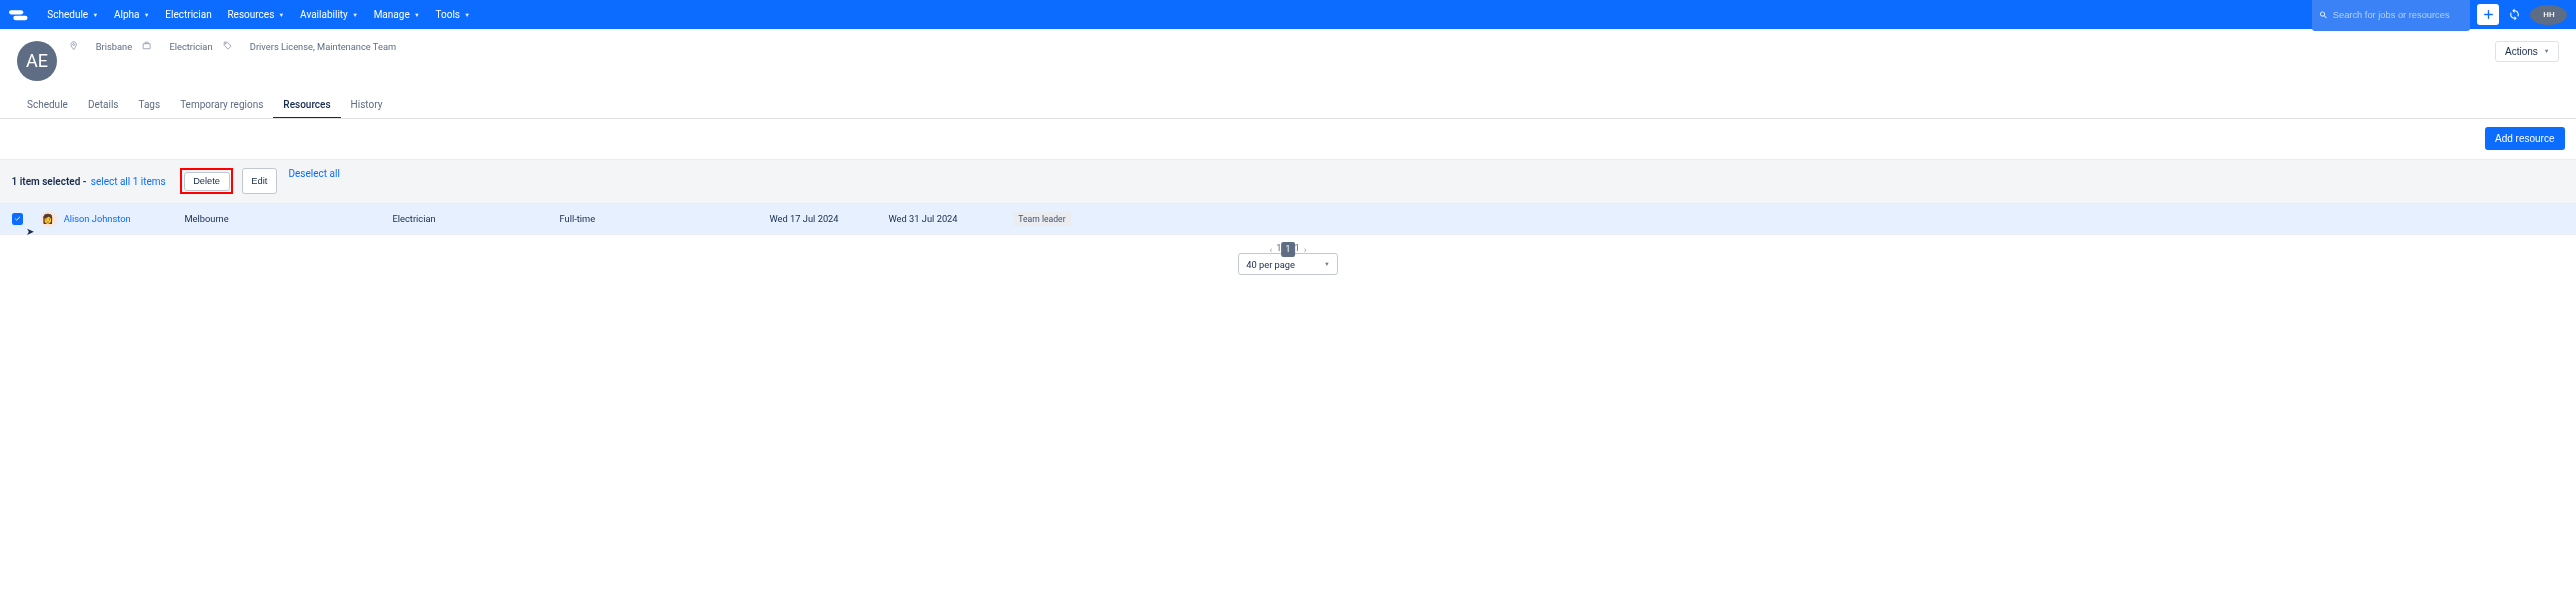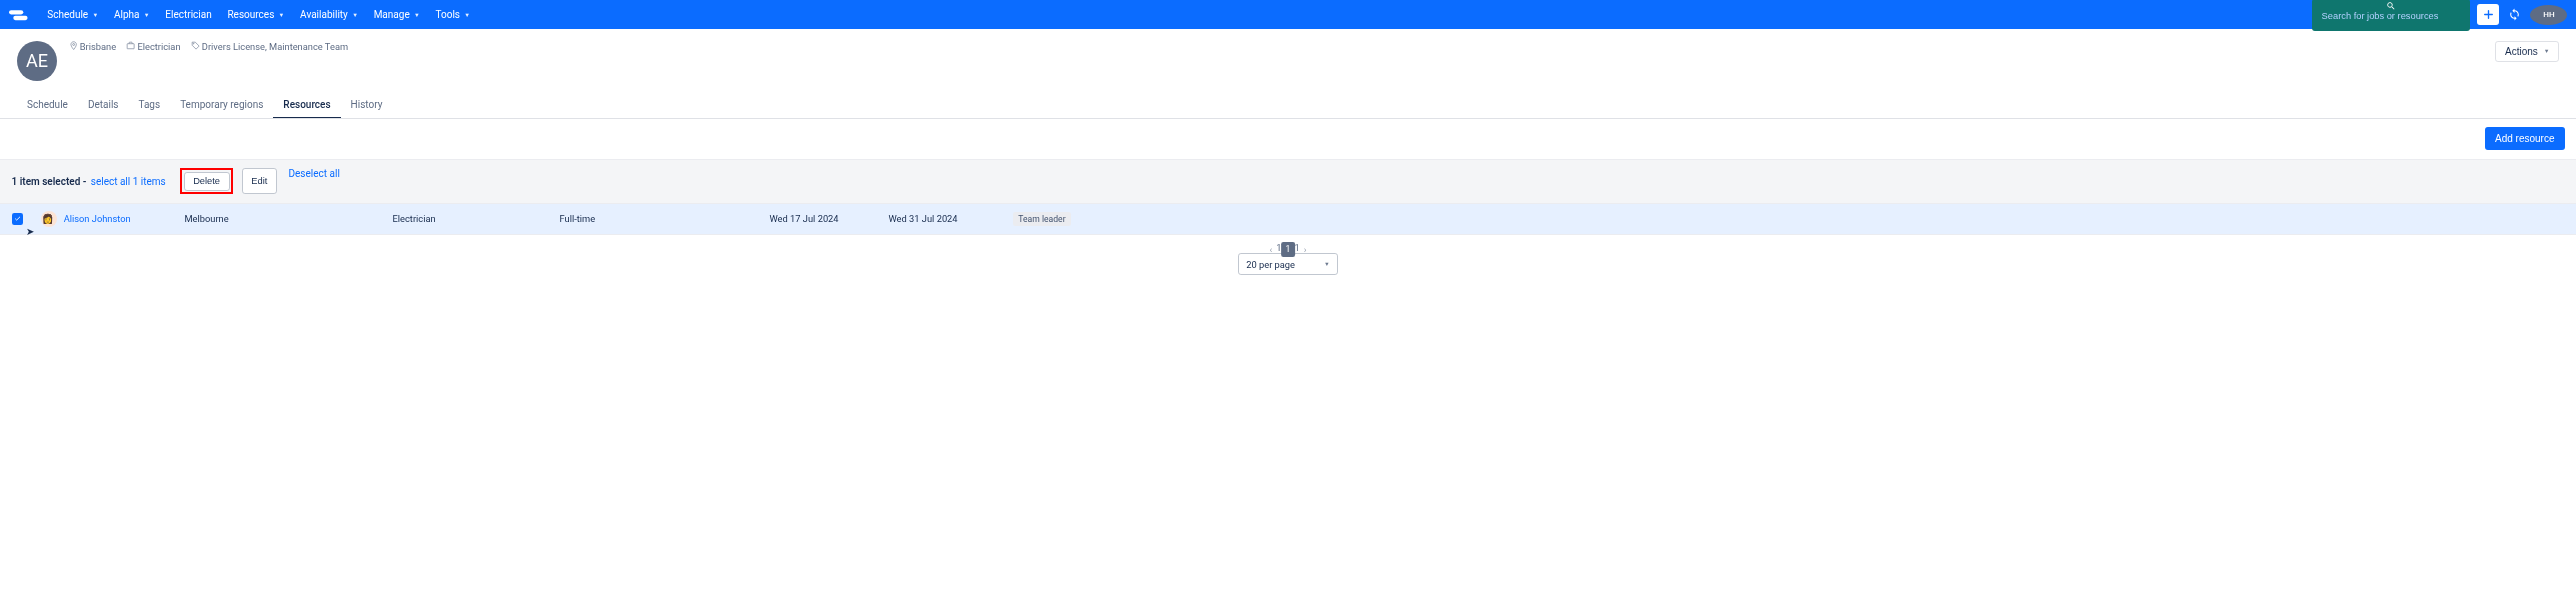--- a/index.html
+++ b/index.html
@@ -6,37 +6,37 @@
 body { font-family: -apple-system, BlinkMacSystemFont, "Segoe UI", Roboto, sans-serif; font-size: 10px; color: #172b4d; background: #fff; }
 
 
 .topnav { background: #0b6cff; height: 29px; display: flex; align-items: center; padding: 0 8.6px; color: #fff; }
 .logo { width: 20px; height: 13px; margin-right: 11.5px; display: flex; align-items: center; }
 .logo svg { fill: #fff; }
 .nav-items { display: flex; gap: 1.4px; flex: 1; }
 .nav-item { padding: 4.3px 7.2px; color: #fff; font-size: 10px; cursor: pointer; display: flex; align-items: center; gap: 4.3px; border-radius: 2.2px; }
 .chev { font-size: 5.8px; opacity: 0.9; }
 .nav-right { display: flex; align-items: center; gap: 7.2px; }
-.search-box { background: #0f766e; border-radius: 2.9px; display: flex; align-items: center; padding: 2.9px 7.2px; width: 158px; height: 32px; flex-direction: column; }
+.search-box { background: #3b82f6; border-radius: 2.9px; display: flex; align-items: center; padding: 2.9px 7.2px; width: 158px; height: 32px; }
 .search-box input { background: transparent; border: none; color: #fff; outline: none; font-size: 9.3px; width: 100%; margin-left: 4.3px; }
 .search-box input::placeholder { color: #b3d1ff; }
 .search-icon-svg { width: 10px; height: 10px; fill: #fff; }
 .plus-btn { background: #fff; width: 21.6px; height: 21.6px; border-radius: 2.9px; display: flex; align-items: center; justify-content: center; cursor: pointer; }
 .plus-btn svg { width: 13px; height: 13px; fill: #0b6cff; stroke: #0b6cff; }
 .sync-btn { width: 17px; height: 17px; display: flex; align-items: center; justify-content: center; cursor: pointer; }
 .sync-btn svg { width: 13px; height: 13px; fill: #fff; }
 .user-avatar { width: 37px; height: 20px; border-radius: 50%; background: #5e6c84; color: #fff; display: flex; align-items: center; justify-content: center; font-size: 8px; font-weight: 500; }
 
 
 .header-section { padding: 11.5px 17px 0 17px; display: flex; align-items: flex-start; gap: 11.5px; }
 .avatar-large { width: 40px; height: 40px; border-radius: 50%; background: #5e6c84; color: #fff; display: flex; align-items: center; justify-content: center; font-size: 18px; font-weight: 400; flex-shrink: 0; }
 .header-info { flex: 1; }
 .page-title { font-size: 16px; font-weight: 600; color: #172b4d; margin-bottom: 4.3px; }
 .meta-row { display: flex; align-items: center; gap: 10px; font-size: 9.3px; color: #5e6c84; }
-.meta-item { display: flex; align-items: center; gap: 2px; }
+.meta-item { display: flex; align-items: center; gap: 18px; }
 .meta-icon svg { width: 9.3px; height: 9.3px; fill: none; stroke: #5e6c84; stroke-width: 1.5; }
 .actions-btn { border: 0.7px solid #dfe1e6; background: #fff; padding: 4.3px 8.6px; border-radius: 2.9px; font-size: 10px; color: #172b4d; cursor: pointer; display: flex; align-items: center; gap: 5.8px; }
 
 
 .tabs { display: flex; gap: 0; padding: 13px 17px 0 17px; border-bottom: 0.7px solid #dfe1e6; }
 .tab { padding: 5.8px 10px 7.2px 10px; font-size: 10px; color: #5e6c84; cursor: pointer; border-bottom: 1.4px solid transparent; margin-bottom: -0.7px; }
 .tab.active { color: #172b4d; font-weight: 500; border-bottom-color: #172b4d; }
 
 
 .add-row { display: flex; justify-content: flex-end; padding: 8.6px 11.5px; }
@@ -224,17 +224,17 @@
 <span class="cursor-ptr">➤</span>
 
 <div class="pagination-row pagination-wrap">
   <div class="page-info">1 of 1</div>
   <div class="paginator">
     <span class="page-arrow">‹</span>
     <span class="page-num">1</span>
     <span class="page-arrow">›</span>
   </div>
   <div class="per-page">
-    <span>20 per page</span>
+    <span>40 per page</span>
     <span class="chev" style="color:#5e6c84">▼</span>
   </div>
 </div>
 
 
 </body></html>

